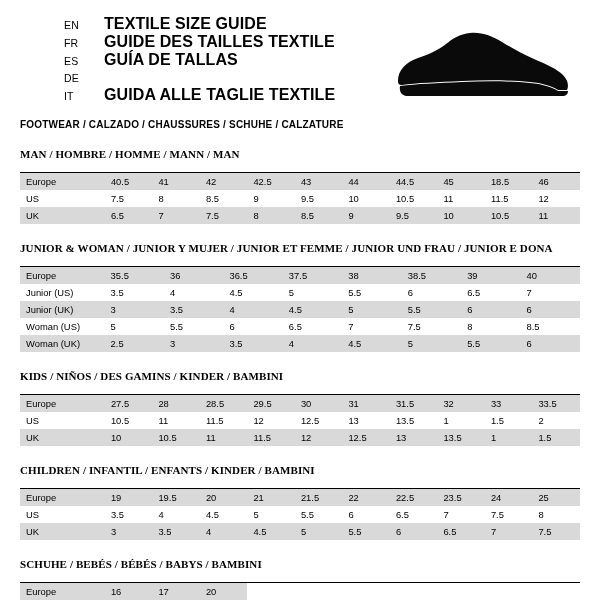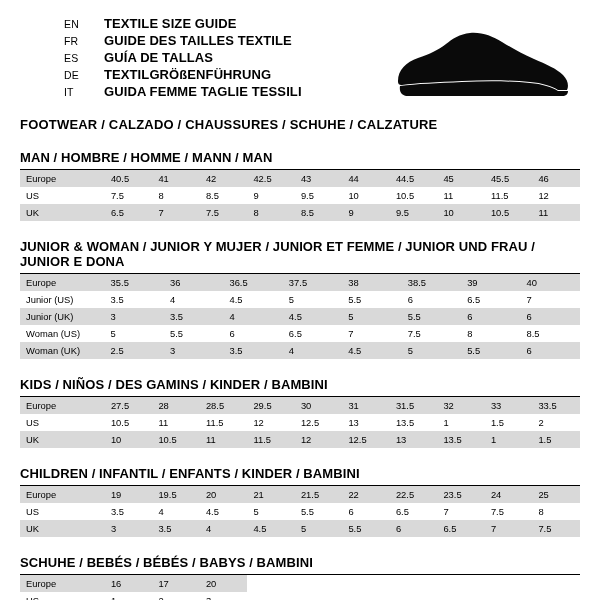--- a/index.html
+++ b/index.html
@@ -37,51 +37,52 @@
     line-height: 16px;
     margin-bottom: 1px;
     padding-left: 44px;
   }
   .lang-code {
     width: 40px;
     font-size: 10.5px;
     letter-spacing: 0.2px;
   }
   .lang-title {
-    font-size: 13px;
+    font-size: 16px;
     font-weight: bold;
     letter-spacing: 0.1px;
   }
 
   .shoe-wrap {
     width: 190px;
     height: 75px;
     margin-right: 8px;
     margin-top: 12px;
   }
   .shoe-wrap svg { display: block; }
 
   .footwear-title {
     margin-top: 14px;
-    font-size: 13px;
+    font-size: 10px;
     font-weight: bold;
     letter-spacing: 0.2px;
   }
 
   
   .section {
     margin-top: 18px;
   }
   .section-title {
-    font-size: 13px;
+    font-size: 11px;
     font-weight: bold;
     letter-spacing: 0.1px;
-    padding-bottom: 4px;
+    padding-bottom: 12px;
     border-bottom: 1px solid #000000;
     margin-bottom: 0;
+    font-family: Liberation Serif, serif;
   }
   table.size-table {
     border-collapse: collapse;
     width: 100%;
     table-layout: fixed;
     font-size: 9.4px;
   }
   table.size-table td {
     height: 17px;
     padding: 0 0 0 6px;
@@ -111,25 +112,24 @@
       <div class="lang-row">
         <span class="lang-code">FR</span>
         <span class="lang-title">GUIDE DES TAILLES TEXTILE</span>
       </div>
       <div class="lang-row">
         <span class="lang-code">ES</span>
         <span class="lang-title">GUÍA DE TALLAS</span>
       </div>
       <div class="lang-row">
         <span class="lang-code">DE</span>
-        <span class="lang-title">TEXTILGRÖßENFÜHRUNG</span>
       </div>
       <div class="lang-row">
         <span class="lang-code">IT</span>
-        <span class="lang-title">GUIDA FEMME TAGLIE TESSILI</span>
+        <span class="lang-title">GUIDA ALLE TAGLIE TEXTILE</span>
       </div>
     </div>
 
     <div class="shoe-wrap">
       <svg viewBox="0 0 190 75" width="190" height="75" aria-hidden="true">
         <path fill="#0a0a0a" d="M16 53 C16 42 24 34 36 30 C48 26 56 22 64 16
           C70 11 78 6 88 5 C100 4 110 8 120 14 C130 20 140 26 152 31
           C164 36 175 41 181 47 C186 52 187 58 185 62 L176 62
           C170 58 160 55 148 54 C128 52 104 52 80 53 C56 54 34 55 20 57
           C17 57 16 56 16 53 Z"></path>
@@ -162,21 +162,21 @@
         <tr class="shaded">
           <td class="label">Europe</td>
           <td>40.5</td>
           <td>41</td>
           <td>42</td>
           <td>42.5</td>
           <td>43</td>
           <td>44</td>
           <td>44.5</td>
           <td>45</td>
-          <td>45.5</td>
+          <td>18.5</td>
           <td>46</td>
         </tr>
         <tr>
           <td class="label">US</td>
           <td>7.5</td>
           <td>8</td>
           <td>8.5</td>
           <td>9</td>
           <td>9.5</td>
           <td>10</td>

